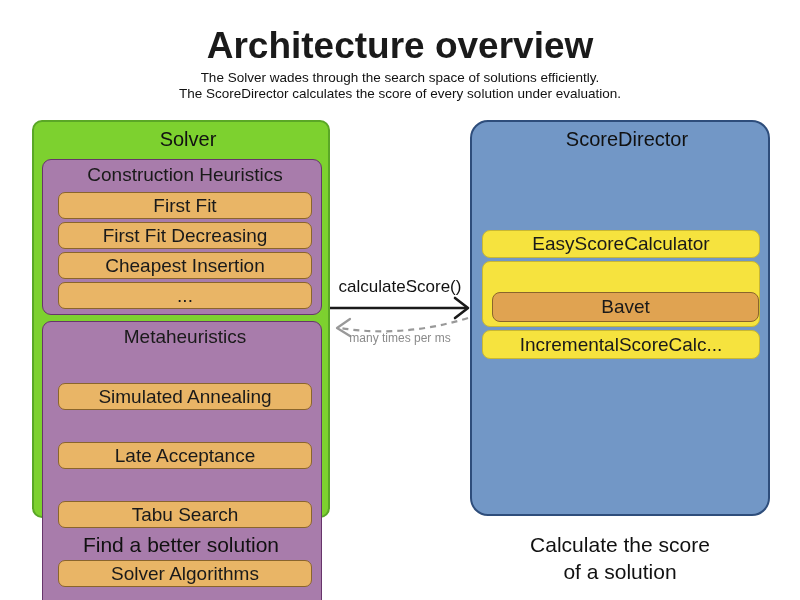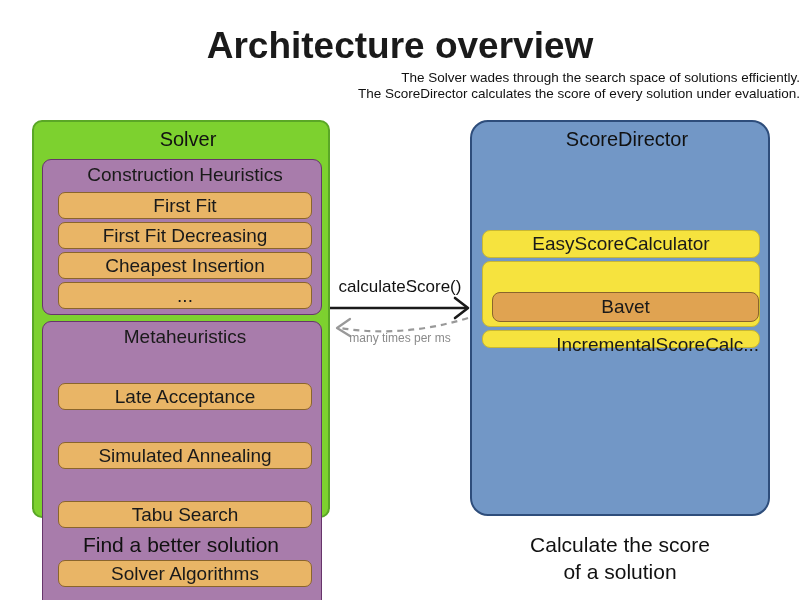--- a/index.html
+++ b/index.html
@@ -2,21 +2,21 @@
 <html><head>
 <meta charset="utf-8">
 <style>
   * { margin:0; padding:0; box-sizing:border-box; }
   html,body { background:#ffffff; }
   body { font-family:"Liberation Sans", sans-serif; color:#000; }
   .canvas { position:relative; width:800px; height:600px; background:#fff; overflow:hidden; }
 
   .page-title { position:absolute; top:26px; left:0; width:800px; text-align:center;
     font-size:37px; line-height:40px; color:#1a1a1a; letter-spacing:0; }
-  .subtitle { position:absolute; left:0; width:800px; text-align:right;
+  .subtitle { position:absolute; left:0; width:800px; text-align:center;
     font-size:13.5px; line-height:16px; color:#111; }
   .subtitle-1 { top:70px; }
   .subtitle-2 { top:86px; }
 
   
   .solver-box { position:absolute; left:32px; top:120px; width:298px; height:398px;
     background:#7dd12f; border:2px solid #5aa726; border-radius:10px; }
   .box-title { height:34px; line-height:34px; text-align:center; font-size:20px; color:#111;margin-left:14px; }
   .phase { position:absolute; left:8px; width:280px;
     background:#a87cab; border:1.5px solid #67356b; border-radius:9px;
@@ -28,21 +28,21 @@
     background:#e9b566; border:1.5px solid #8a652c; border-radius:7px; }
 
   
   .sd-box { position:absolute; left:470px; top:120px; width:300px; height:396px;
     background:#7297c6; border:2px solid #2e4d7b; border-radius:18px; }
   .calc { position:absolute; left:10px; width:278px; text-align:center; font-size:19px;
     background:#f6e33e; border:1.5px solid #c9b832; border-radius:8px; color:#1a1a1a; }
   .calc-easy { top:108px; height:28px; line-height:26px; }
   .calc-cs   { top:139px; height:66px; }
   .calc-cs .calc-label { height:28px; line-height:28px; }
-  .calc-inc  { top:208px; height:18px; line-height:27px;text-align:right; }
+  .calc-inc  { top:208px; height:29px; line-height:27px; }
   .bavet { position:absolute; left:9px; top:30px; width:267px; height:30px; line-height:28px;
     background:#e0a351; border:1.5px solid #8a652c; border-radius:8px; text-align:center;
     font-size:19px; color:#1a1a1a; }
 
   
   .arrows-svg { position:absolute; left:328px; top:266px; width:146px; height:84px; }
   .call-label { position:absolute; left:330px; top:277px; width:140px; text-align:center;
     font-size:17px; color:#111; }
   .freq-label { position:absolute; left:335px; top:331px; width:130px; text-align:center;
     font-size:12px; color:#8a8a8a; }
@@ -68,22 +68,22 @@
     <div class="phase phase-ch">
       <div class="group-title">Construction Heuristics</div>
       <div class="algo">First Fit</div>
       <div class="algo">First Fit Decreasing</div>
       <div class="algo">Cheapest Insertion</div>
       <div class="algo">...</div>
     </div>
 
     <div class="phase phase-mh">
       <div class="group-title">Metaheuristics</div>
+      <div class="algo">Simulated Annealing</div>
       <div class="algo">Late Acceptance</div>
-      <div class="algo">Simulated Annealing</div>
       <div class="algo">Tabu Search</div>
       <div class="algo">Solver Algorithms</div>
       <div class="algo">...</div>
     </div>
   </div>
 
   <div class="sd-box">
     <div class="box-title">ScoreDirector</div>
 
     <div class="calc calc-easy">EasyScoreCalculator</div>

